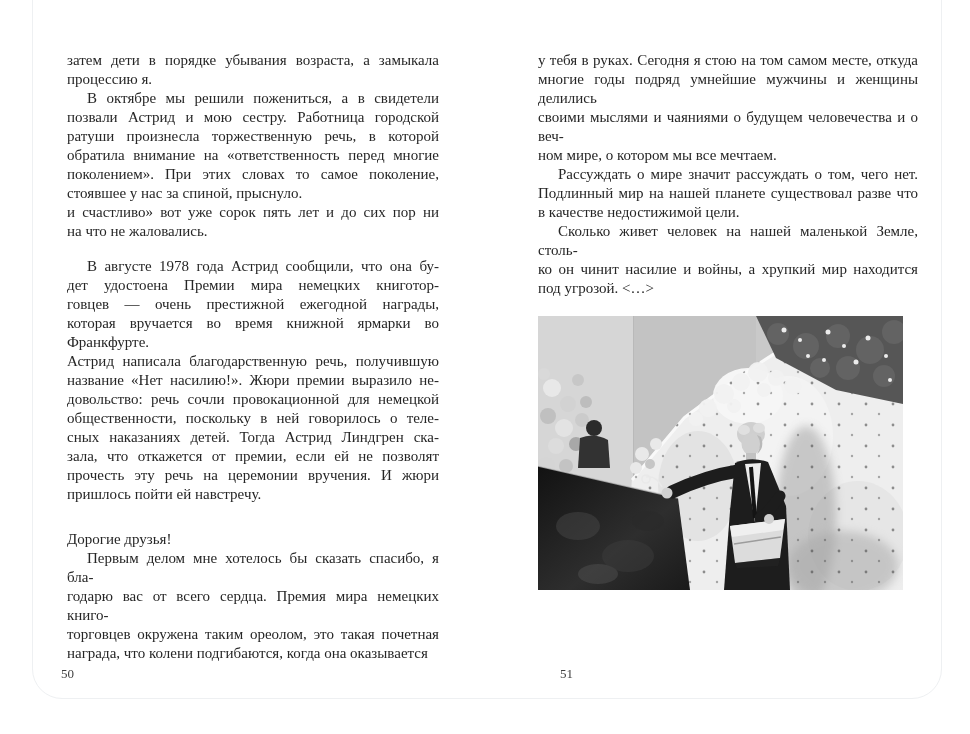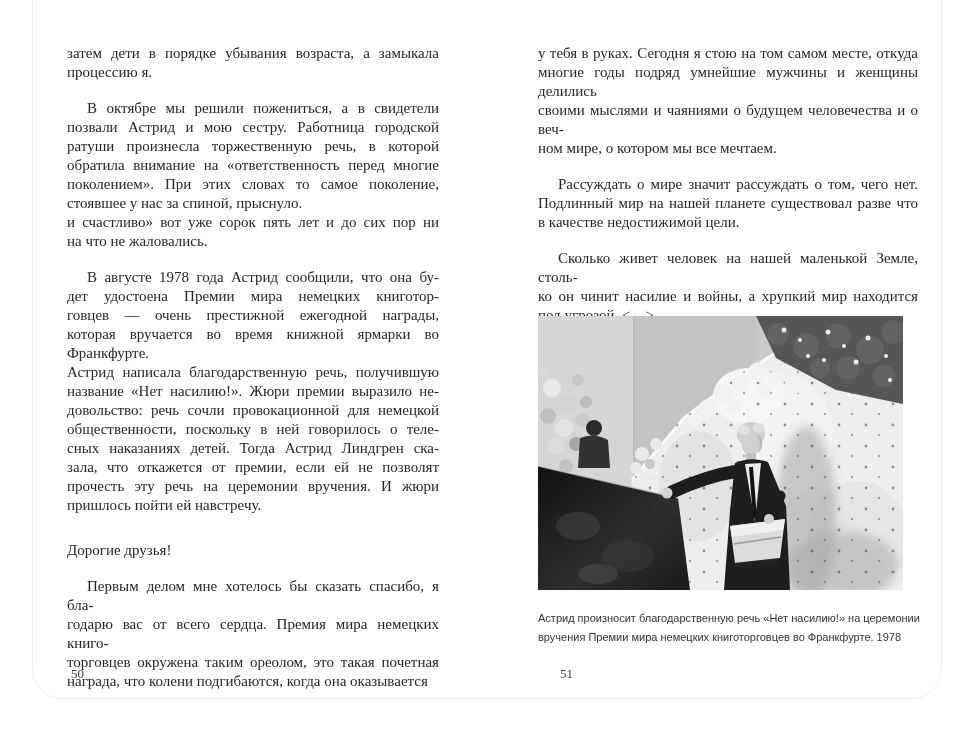--- a/index.html
+++ b/index.html
@@ -11,49 +11,49 @@
     font-family:"Liberation Serif","DejaVu Serif",serif;
     color:#262626;
   }
   .spread { position:absolute; inset:0; }
   
   .card {
     position:absolute; left:32px; right:28px; top:-34px; height:731px;
     border:1.5px solid #eef0f2; border-radius:30px;
     pointer-events:none;
   }
-  .page { position:absolute; top:44px; }
+  .page { position:absolute; top:51px; }
   .page-left  { left:67px;  width:372px; }
   .page-right { left:538px; width:380px; }
   .para { font-size:15px; line-height:19px; }
   .para.italic { }
   .gap-section { margin-top:16px; }
   .gap-quote   { margin-top:26px; }
   .line { text-align:justify; text-align-last:justify; }
   .line.last { text-align-last:left; }
-  .line.indent { text-indent:20px;margin-top:17px; }
+  .line.indent { text-indent:20px; }
 
   .photo {
     position:absolute; left:538px; top:316px; width:365px; height:274px;
     overflow:hidden; background:#cccccc;
   }
   .photo svg { display:block; }
 
   .caption {
     position:absolute; left:538px; top:609px; width:382px;
     font-family:"Liberation Sans","DejaVu Sans",sans-serif;
     font-size:11px; line-height:18.5px; color:#333333;
   }
   .cap-line { white-space:nowrap; }
 
   .page-num {
     position:absolute; top:666px;
     font-size:13px; color:#3f3f3f;
   }
-  .num-left  { left:71px; }
+  .num-left  { left:61px; }
   .num-right { left:560px; width:375px; text-align:left; }
 </style>
 </head>
 <body>
 
 <div class="spread">
   <div class="card"></div>
 
   <div class="page page-left">
     <div>
@@ -251,20 +251,16 @@
         <path d="M242,180 Q233,194 222,202" stroke="#1d1d1d" stroke-width="11" fill="none" stroke-linecap="round"></path>
         <polygon points="192,210 247,203 242,242 197,247" fill="#dcdcdc"></polygon>
         <path d="M192,210 L247,203 L245,214 L194,221 Z" fill="#efefef"></path>
         <path d="M196,228 L243,221" stroke="#9c9c9c" stroke-width="1.5"></path>
         <path d="M197,247 L242,242 L240,250 L199,252 Z" fill="#2a2a2a" opacity="0.35"></path>
         <circle cx="231" cy="203" r="5" fill="#cfcfcf"></circle>
       </g>
     </svg>
   </div>
 
-  <div class="caption">
-    <div class="cap-line">Астрид произносит благодарственную речь «Нет насилию!» на церемонии</div>
-    <div class="cap-line">вручения Премии мира немецких книготорговцев во Франкфурте. 1978</div>
-  </div>
 
   <div class="page-num num-left">50</div>
   <div class="page-num num-right">51</div>
 </div>
 
 </body></html>

